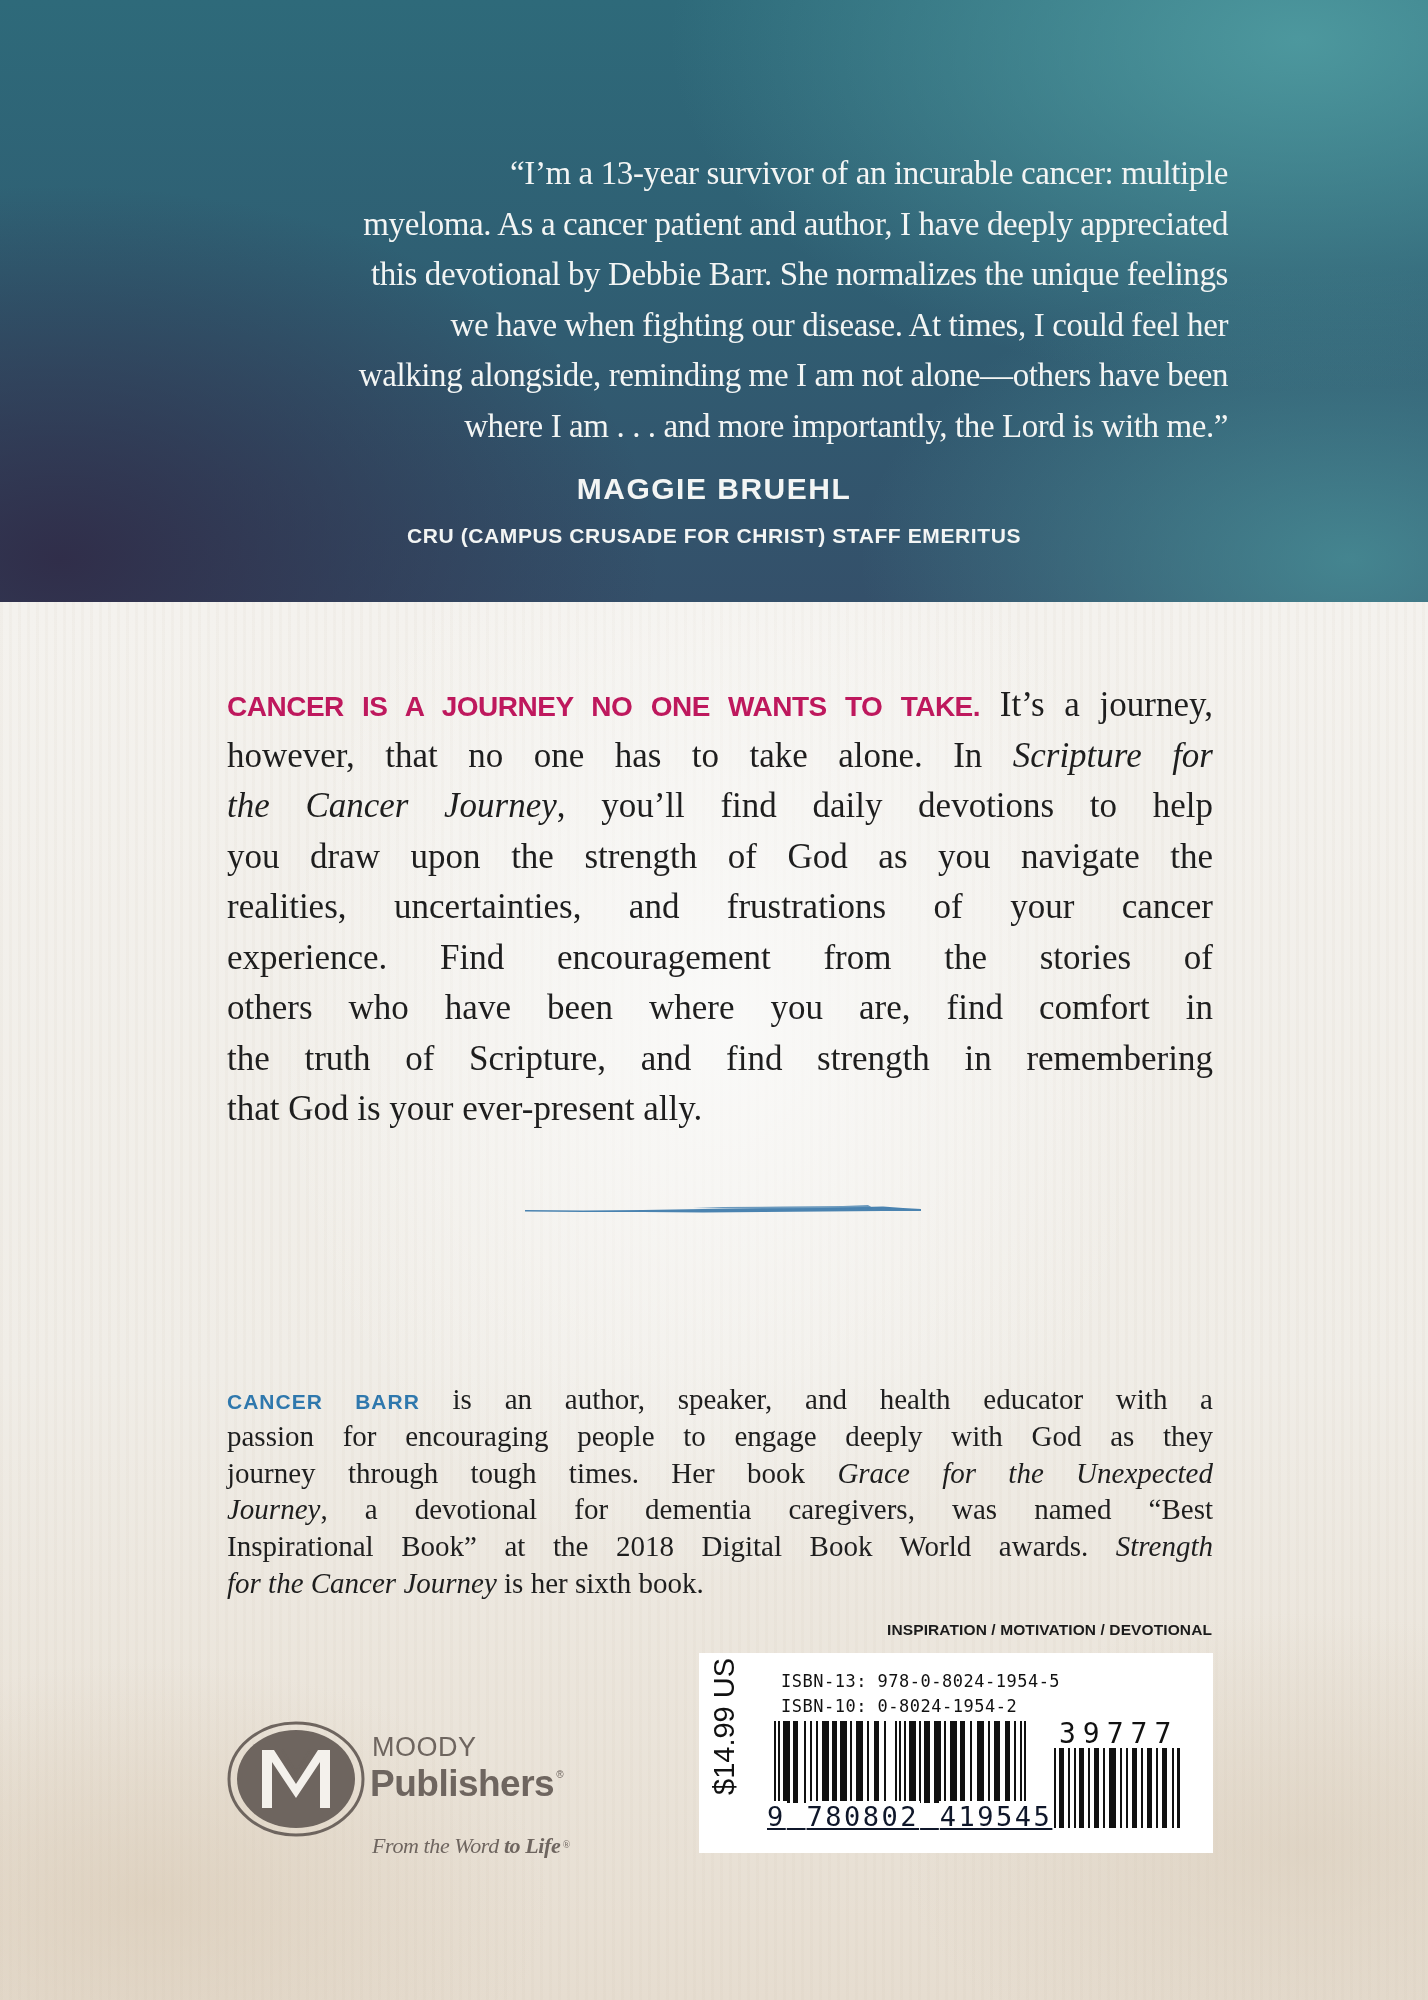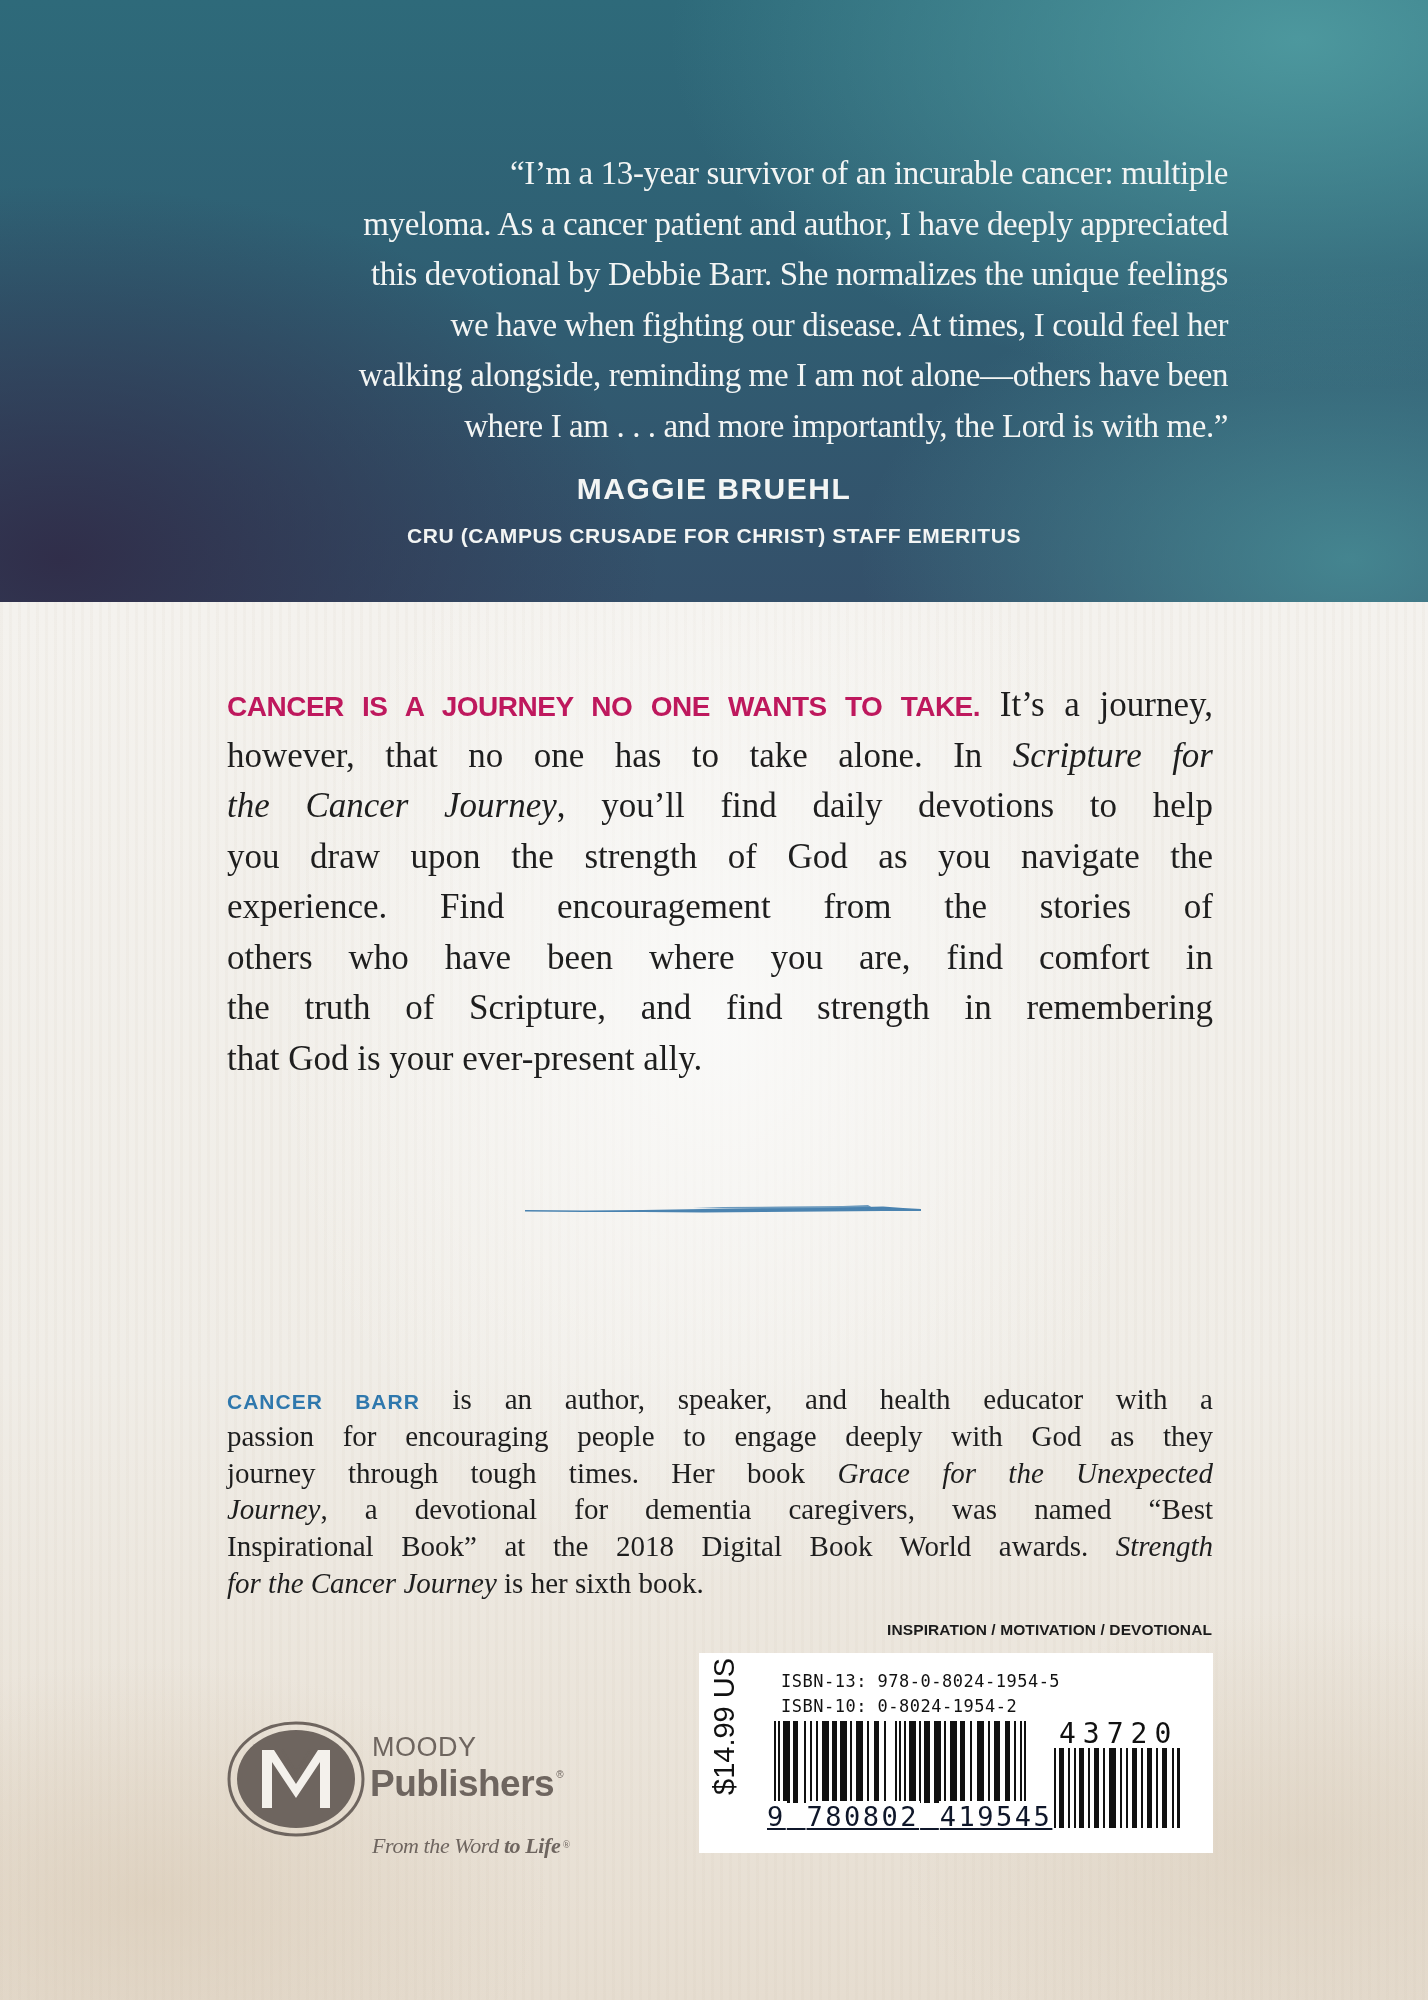--- a/index.html
+++ b/index.html
@@ -141,20 +141,21 @@
   <div class="attrib-title">CRU (CAMPUS CRUSADE FOR CHRIST) STAFF EMERITUS</div>
 </section>
 
 <div class="parchment"></div>
 
 <div class="desc">
   <span class="line"><span class="lead">CANCER IS A JOURNEY NO ONE WANTS TO TAKE.</span><span> It’s a journey,</span></span>
   <span class="line"><span>however, that no one has to take alone. In </span><i>Scripture for</i></span>
   <span class="line"><i>the Cancer Journey</i><span>, you’ll find daily devotions to help</span></span>
   <span class="line">you draw upon the strength of God as you navigate the</span>
+  <span class="line">realities, uncertainties, and frustrations of your cancer</span>
   <span class="line">experience. Find encouragement from the stories of</span>
   <span class="line">others who have been where you are, find comfort in</span>
   <span class="line">the truth of Scripture, and find strength in remembering</span>
   <span class="line last">that God is your ever-present ally.</span>
 </div>
 
 <svg class="divider" viewBox="0 0 400 12" preserveAspectRatio="none">
   <path d="M2 6 L60 6.5 L120 6 L180 5 L240 4.5 L300 4 L340 3 L360 2.5 L380 4 L398 5 L398 7 L360 7 L300 7.5 L240 8 L180 8.5 L120 8 L60 8 L2 7.5 Z" fill="#4a83b0"></path>
   <path d="M170 4 L200 3 L260 2.5 L320 2 L345 1 L350 4 L300 5 L240 5 Z" fill="#4a83b0" opacity="0.8"></path>
 </svg>
@@ -207,21 +208,21 @@
         <rect x="220" y="0" width="6" height="82"></rect>
       <rect x="231" y="0" width="5" height="82"></rect>
         <rect x="240" y="0" width="2" height="82"></rect>
       <rect x="246" y="0" width="2" height="108"></rect>
         <rect x="250" y="0" width="2" height="108"></rect>
     </g>
   </svg>
   <div class="ean-digits">
     <span>9</span>&nbsp;<span>780802</span>&nbsp;<span>419545</span>
   </div>
-  <div class="addon-digits">43720</div>
+  <div class="addon-digits">39777</div>
   <svg class="bars-addon" viewBox="0 0 128 80" preserveAspectRatio="none">
     <g fill="#111">
       <rect x="0" y="0" width="2" height="80"></rect>
         <rect x="5" y="0" width="5" height="80"></rect>
       <rect x="14" y="0" width="2" height="80"></rect>
         <rect x="20" y="0" width="2" height="80"></rect>
       <rect x="25" y="0" width="5" height="80"></rect>
         <rect x="34" y="0" width="2" height="80"></rect>
       <rect x="40" y="0" width="5" height="80"></rect>
         <rect x="49" y="0" width="2" height="80"></rect>

